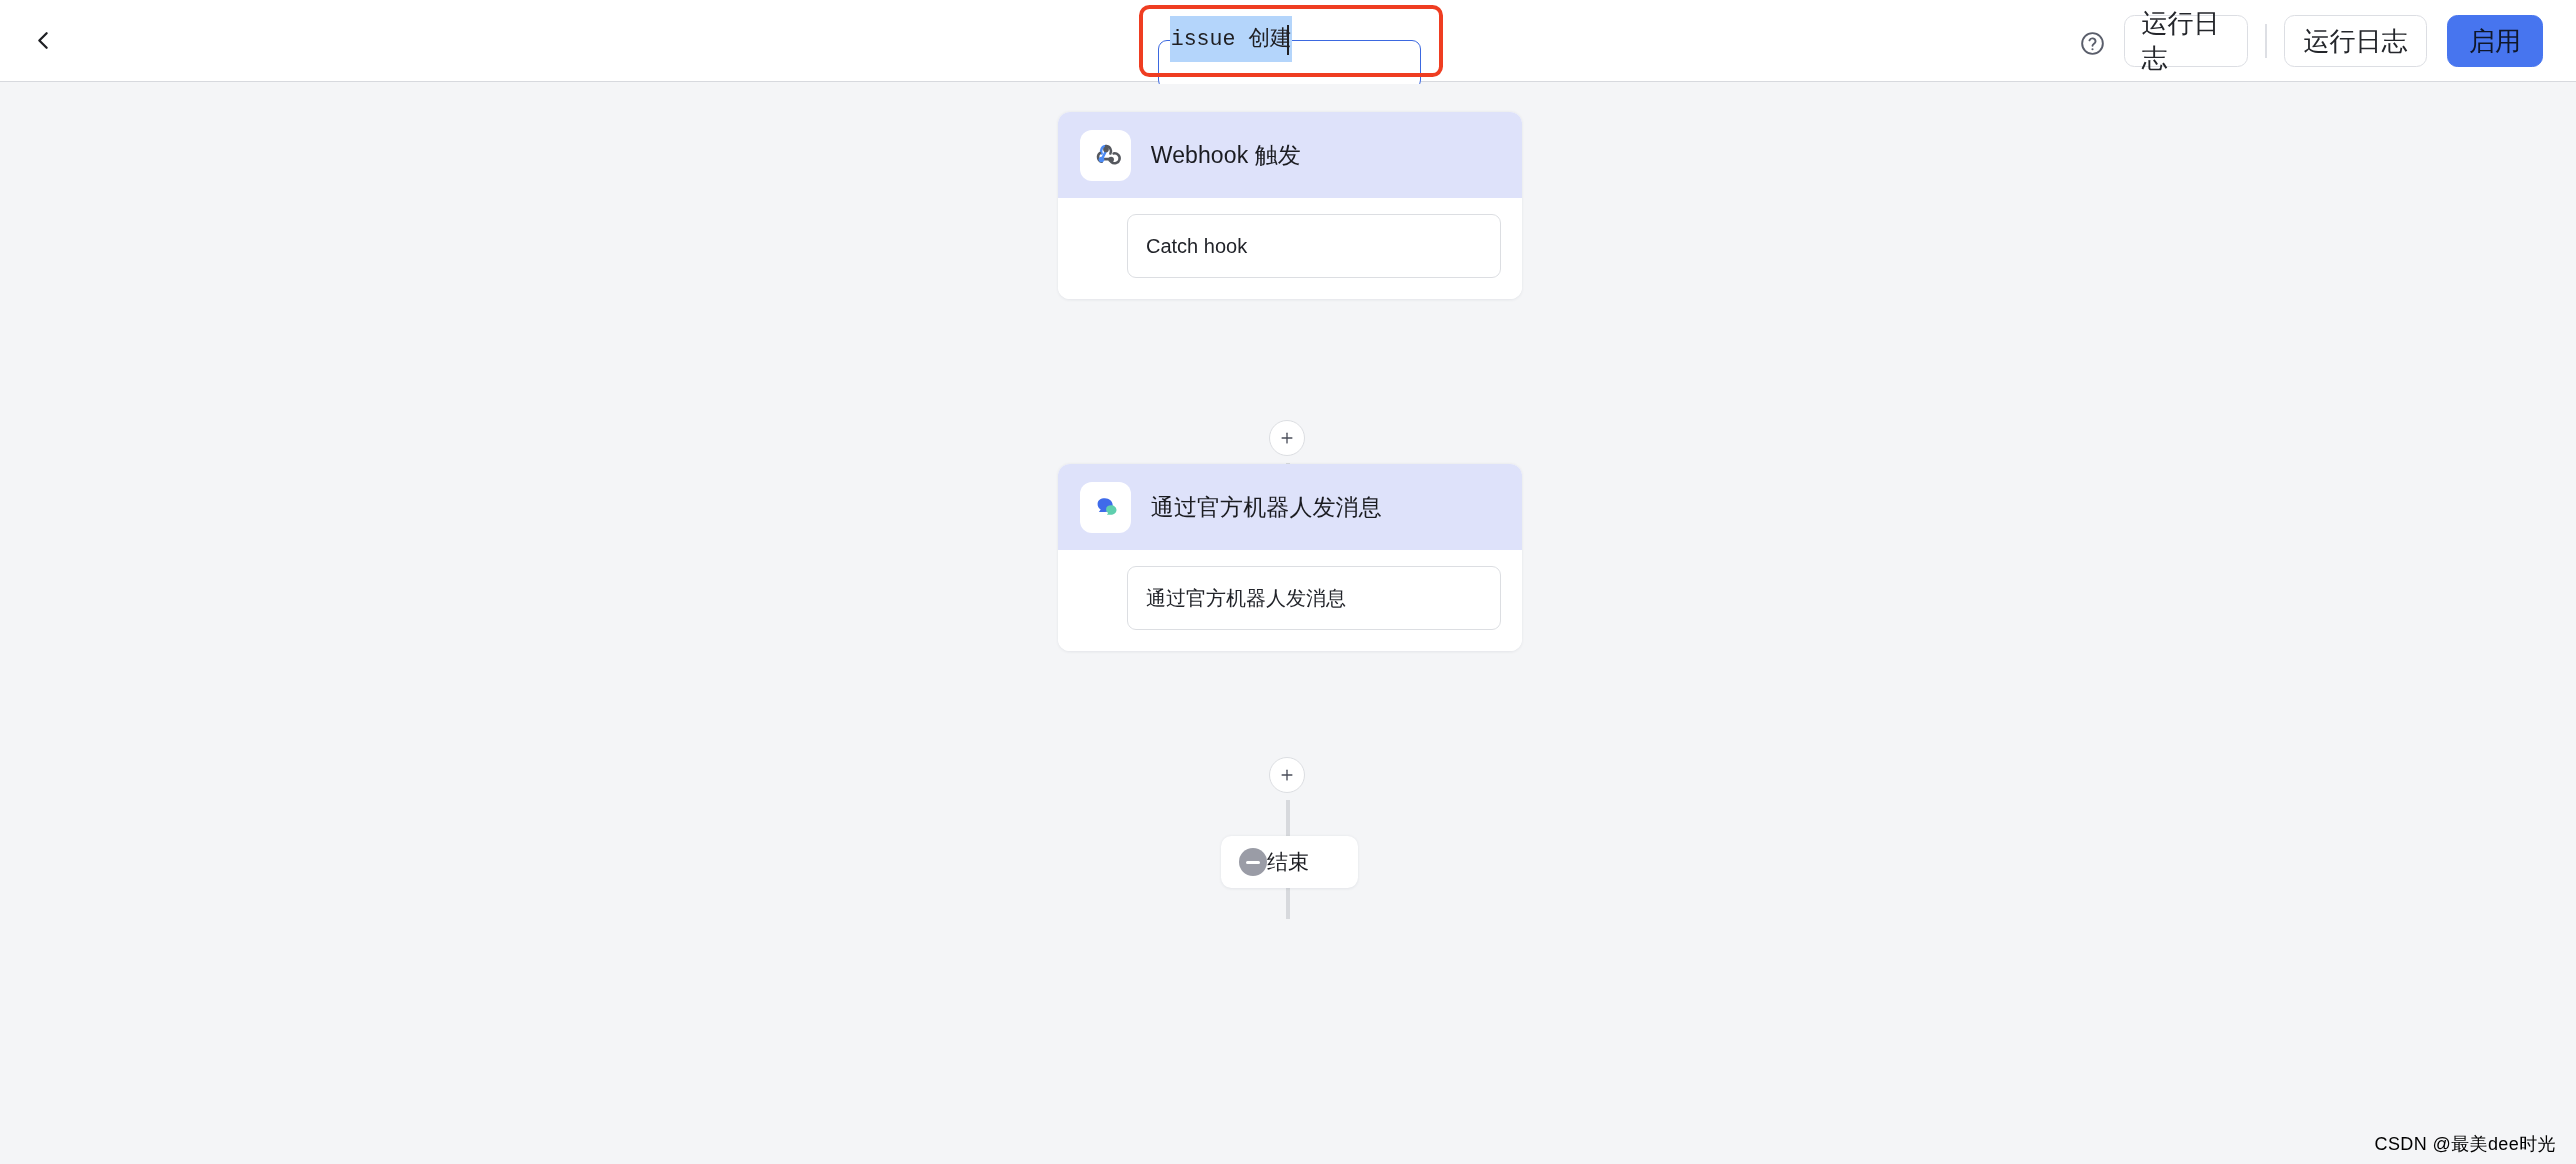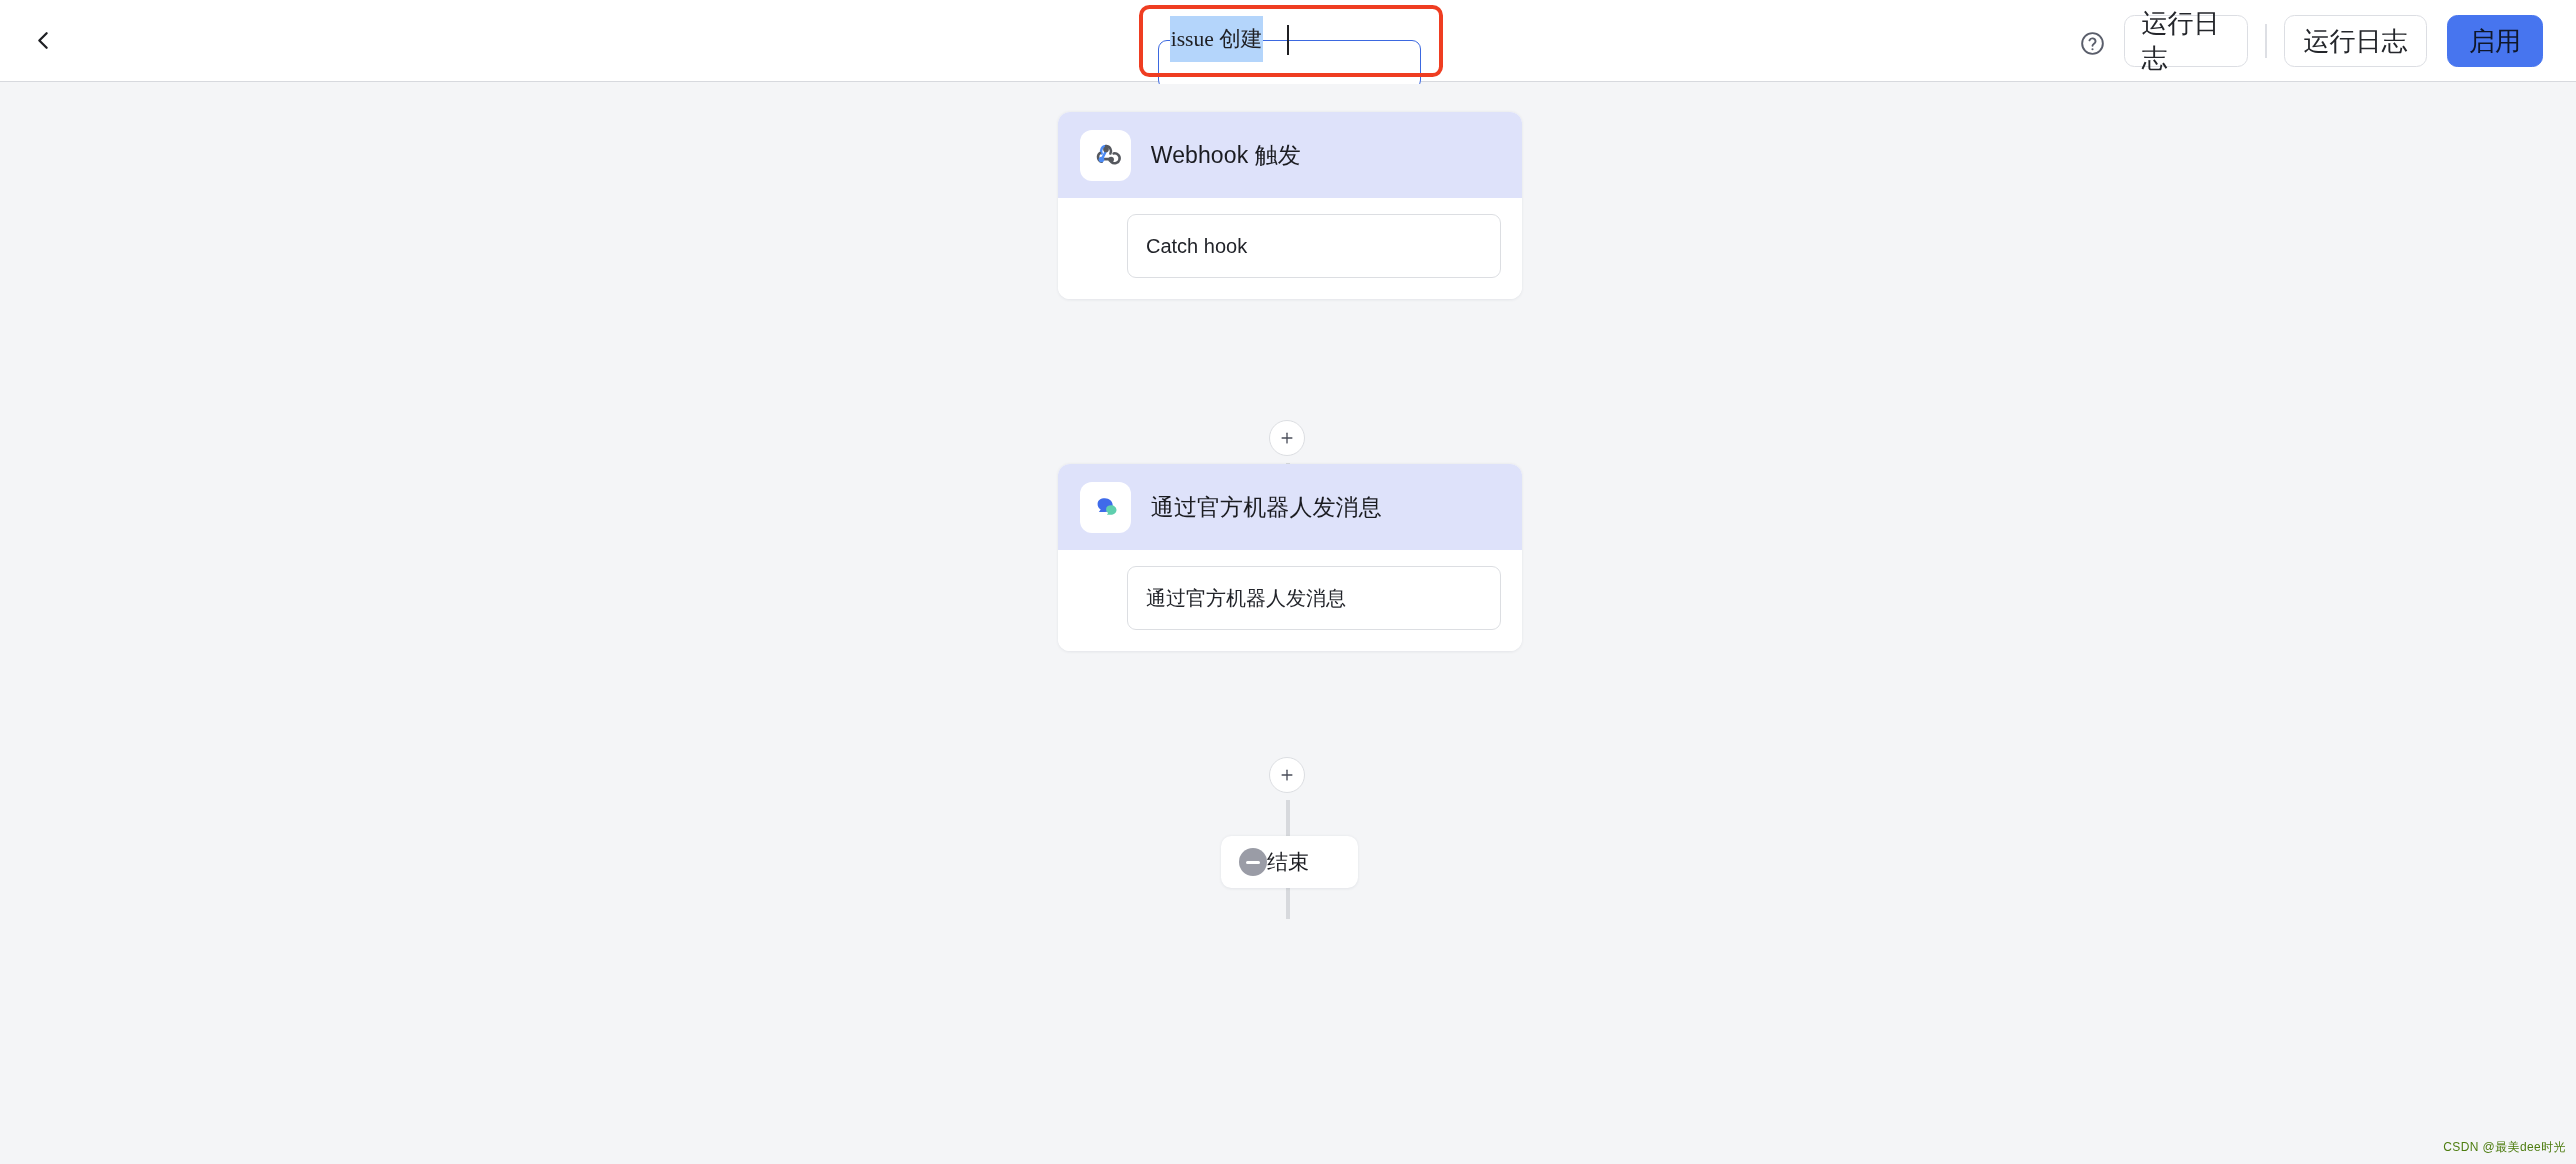--- a/index.html
+++ b/index.html
@@ -40,21 +40,21 @@
     left: 1158px; top: 16.4px;
     width: 263px; height: 49px;
   }
   .title-input {
     width: 100%;
     height: 100%;
     box-sizing: border-box;
     border: 1.5px solid #3b68e0;
     border-radius: 9px;
     background: #ffffff;
-    font-family: Liberation Serif, serif;
+    font-family: Liberation Mono, monospace;
     font-size: 21.6px;
     color: #1f1f22;
     padding: 2px 12px;
     outline: none;
     line-height: 46px;
     display: block;
     margin-top: 24px;
   }
   .title-text {
     position: absolute;
@@ -247,24 +247,24 @@
     background: #ffffff;
     border-radius: 1.5px;
   }
   .end-label {
     font-size: 21px;
     color: #1b1c21;
   }
 
   .watermark {
     position: absolute;
-    right: 10px;
+    right: 20px;
     bottom: 9px;
-    font-size: 12px;
-    color: #4d7c0f;
+    font-size: 18px;
+    color: #000000;
     letter-spacing: 0.4px;
     white-space: nowrap;
   }
 </style>
 </head>
 <body>
 
 <div class="topbar">
 
   <div class="back-btn">

